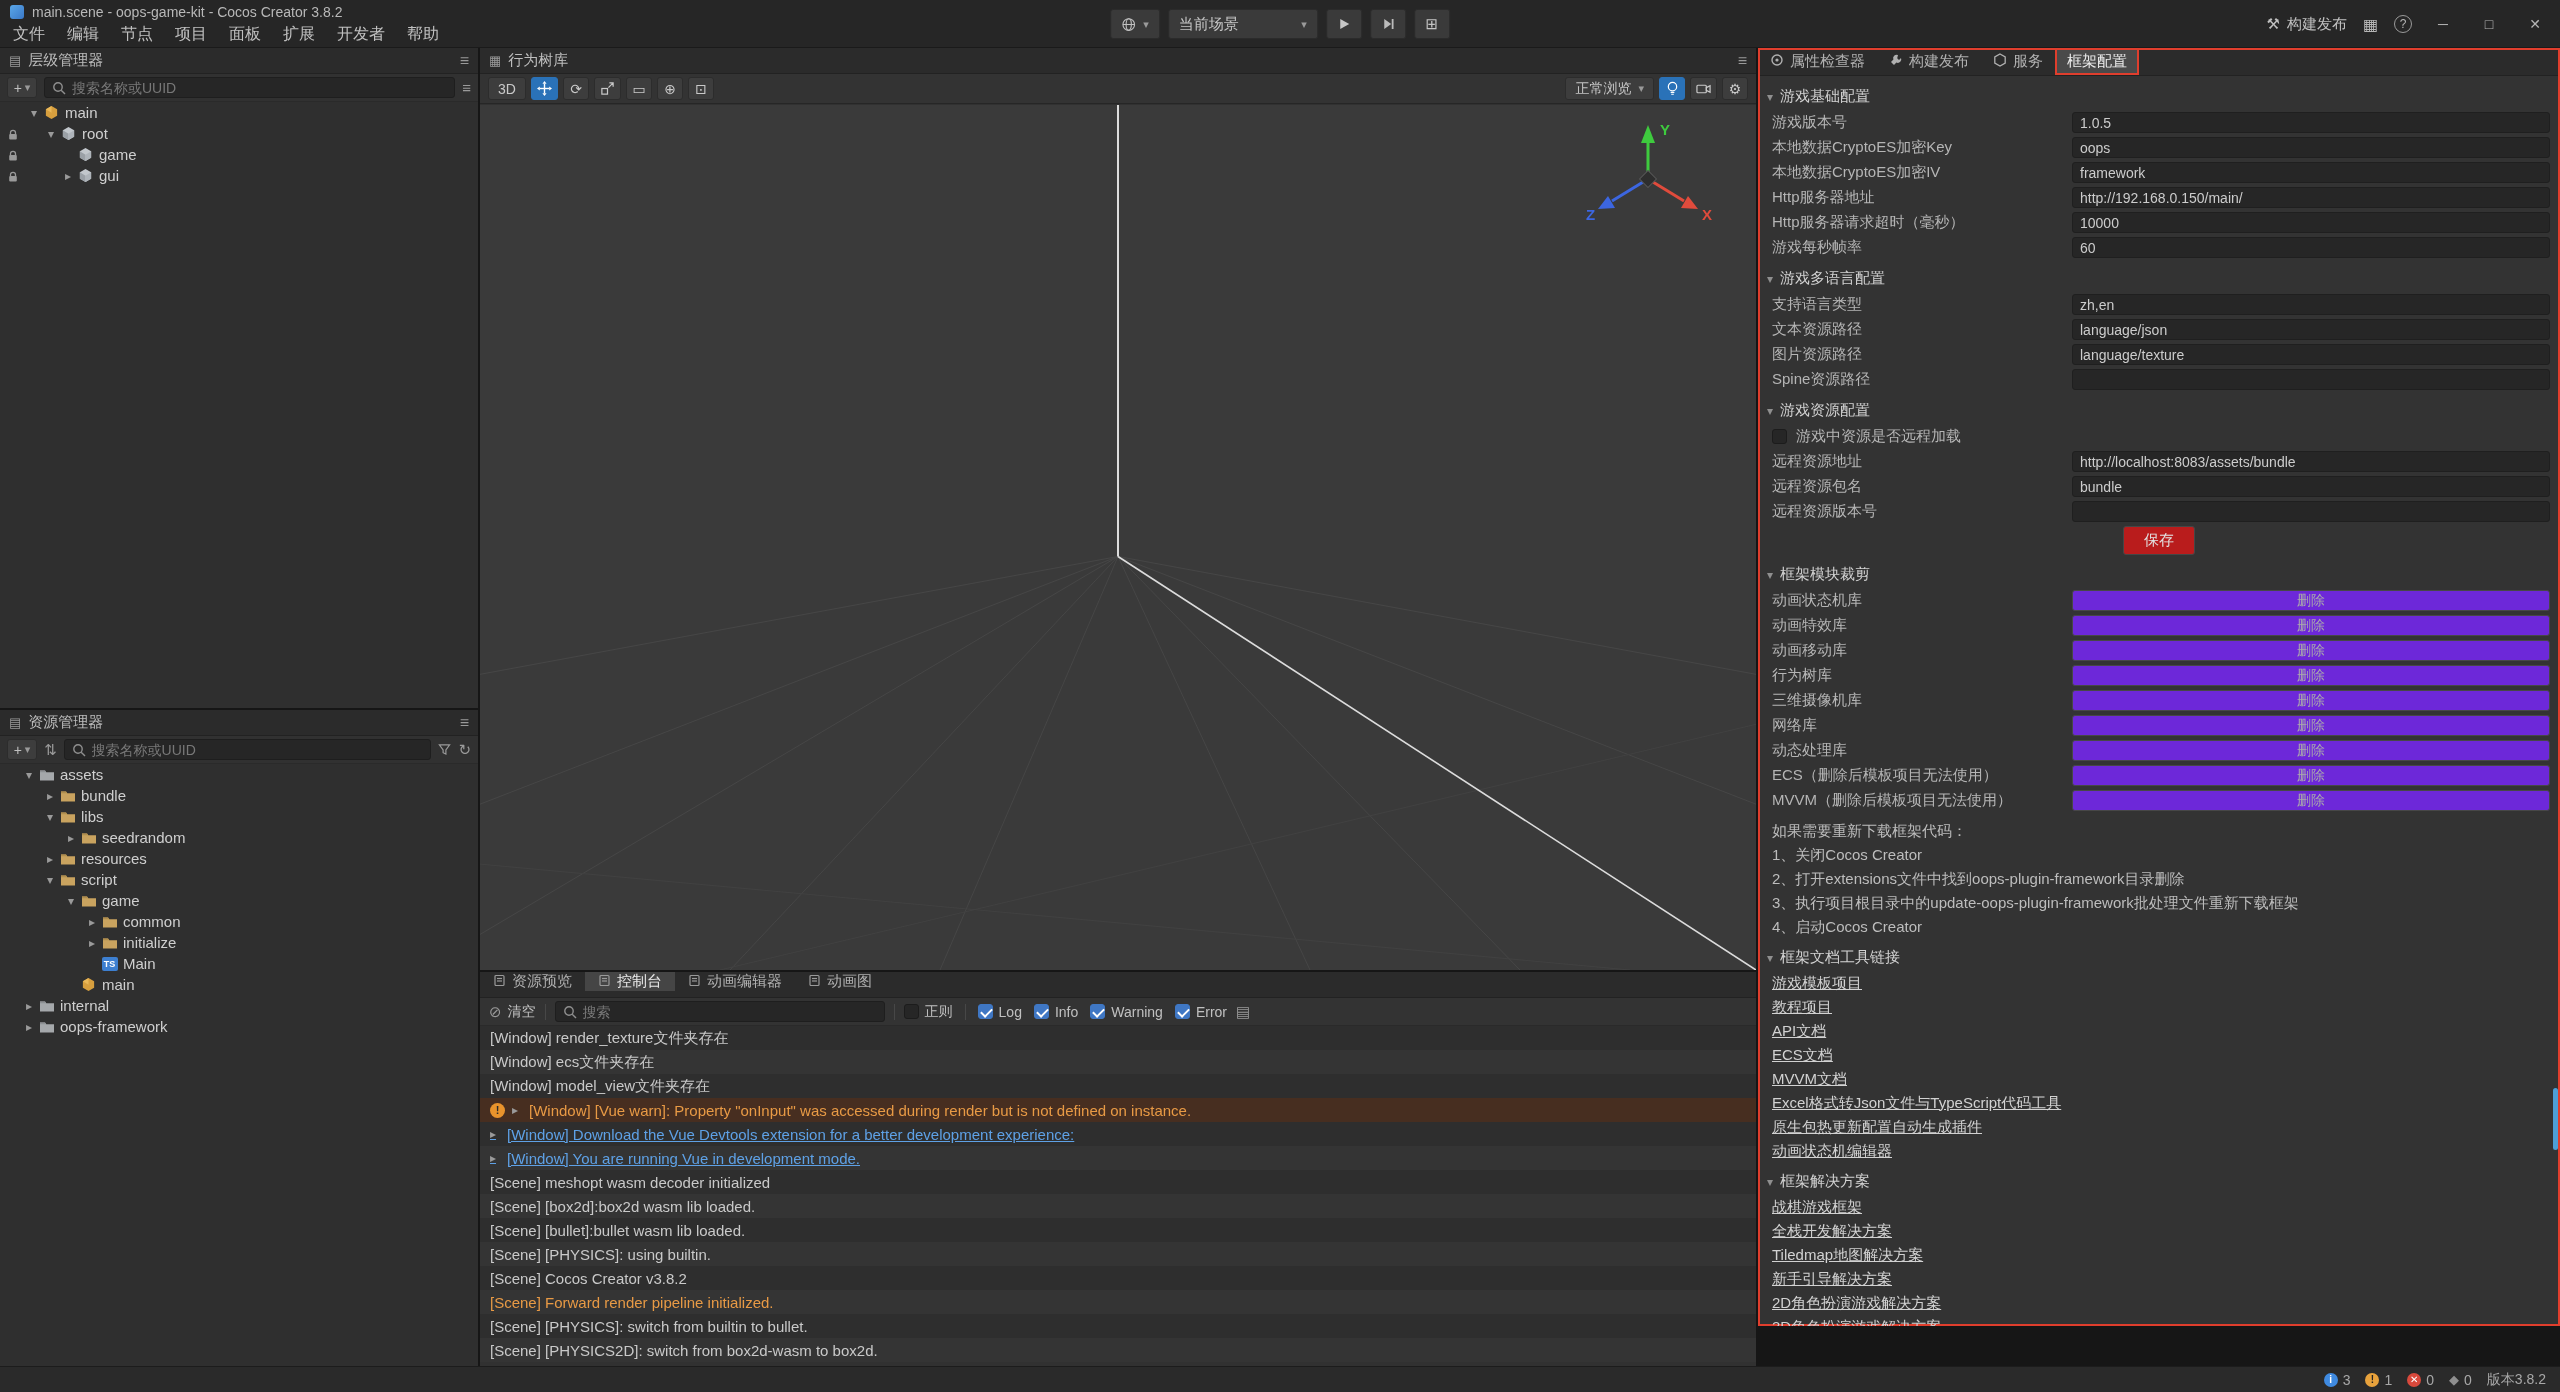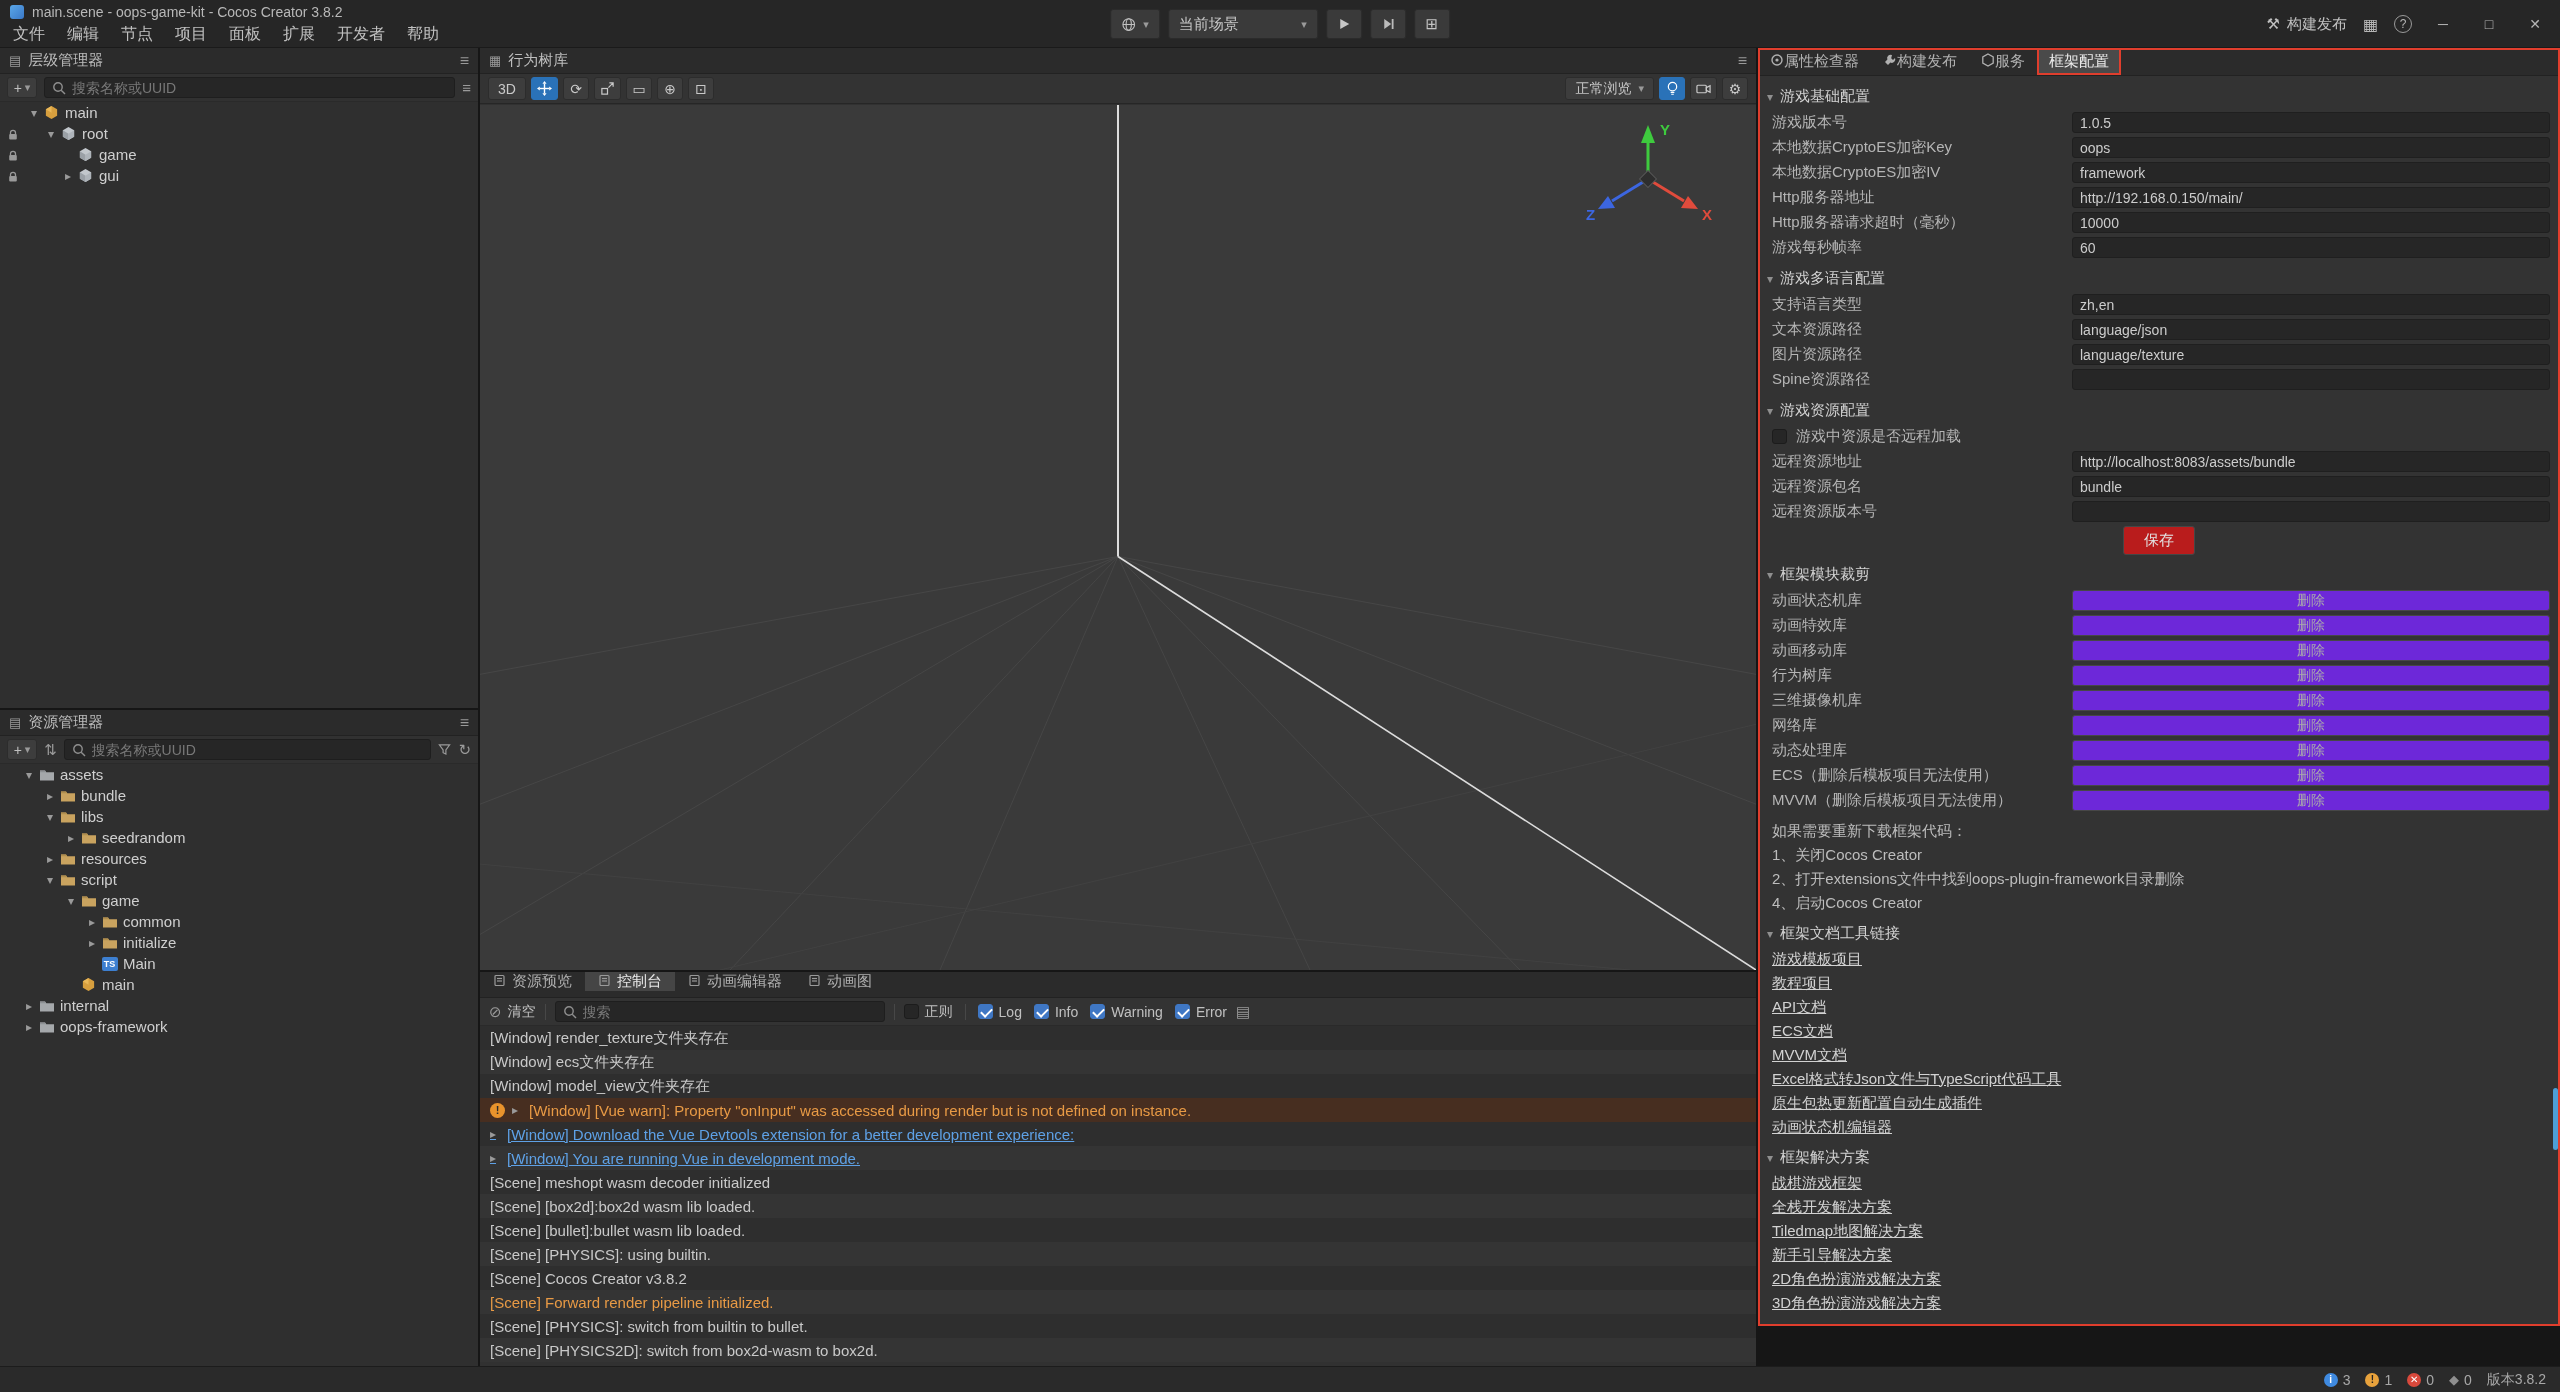--- a/index.html
+++ b/index.html
@@ -74,21 +74,21 @@
 .log-row.notice{color:#e89a45;}
 .warn-ic{width:15px;height:15px;border-radius:50%;background:#e8932c;color:#2b2b2b;font-size:11px;font-weight:bold;display:flex;align-items:center;justify-content:center;flex:none;}
 
 
 #hierarchy-panel{left:0;top:48px;width:478px;height:660px;}
 #assets-panel{left:0;top:710px;width:478px;height:656px;}
 
 
 #inspector-panel{left:1758px;top:48px;width:802px;height:1278px;background:#333;outline:2px solid #e03e2d;outline-offset:-2px;}
 #inspector-tabs{height:28px;background:#2b2b2b;border-bottom:1px solid #222;display:flex;align-items:stretch;}
-.itab{display:flex;align-items:center;padding:0 12px;font-size:15px;color:#b0b0b0;}
+.itab{display:flex;align-items:center;gap:6px;padding:0 12px;font-size:15px;color:#b0b0b0;}
 .itab.active{background:#4a4a4a;color:#ececec;box-shadow:inset 0 0 0 2px #e03e2d;}
 #inspector-content{position:absolute;top:28px;left:0;right:0;bottom:0;overflow:hidden;padding-top:2px;}
 .sec-h{display:flex;align-items:center;height:27px;gap:7px;padding:0 9px;font-size:15px;color:#d2d2d2;margin-top:5px;}
 .sec-h .arr{color:#8f8f8f;font-size:12px;}
 .prop-row{display:grid;grid-template-columns:292px 1fr;align-items:center;height:25px;padding:0 10px 0 14px;column-gap:8px;}
 .prop-label{font-size:15px;color:#b5b5b5;white-space:nowrap;overflow:hidden;}
 .prop-input{height:21px;background:#262626;border:1px solid #1f1f1f;border-radius:3px;color:#ccc;font-size:14px;padding:0 7px;width:100%;font-family:inherit;outline:none;}
 .del-btn{height:21px;width:100%;background:#6d28d9;border:1px solid #474747;border-radius:3px;color:#ababab;font-size:14px;font-family:inherit;}
 .cb-row{display:flex;align-items:center;gap:9px;height:25px;padding:0 14px;}
 .cb-label{font-size:15px;color:#b5b5b5;}
@@ -742,20 +742,21 @@
           <span class="prop-label">ECS（删除后模板项目无法使用）</span>
           <button class="del-btn">删除</button>
         </div>
         <div class="prop-row">
           <span class="prop-label">MVVM（删除后模板项目无法使用）</span>
           <button class="del-btn">删除</button>
         </div>
         <div class="step-line" style="margin-top: 6px;">如果需要重新下载框架代码：</div>
         <div class="step-line">1、关闭Cocos Creator</div>
         <div class="step-line">2、打开extensions文件中找到oops-plugin-framework目录删除</div>
+        <div class="step-line">3、执行项目根目录中的update-oops-plugin-framework批处理文件重新下载框架</div>
         <div class="step-line">4、启动Cocos Creator</div>
         <div class="sec-h">
           <span class="arr">▾</span>
           <span>框架文档工具链接</span>
         </div>
         <div class="link-row">
           <a>游戏模板项目</a>
         </div>
         <div class="link-row">
           <a>教程项目</a>

